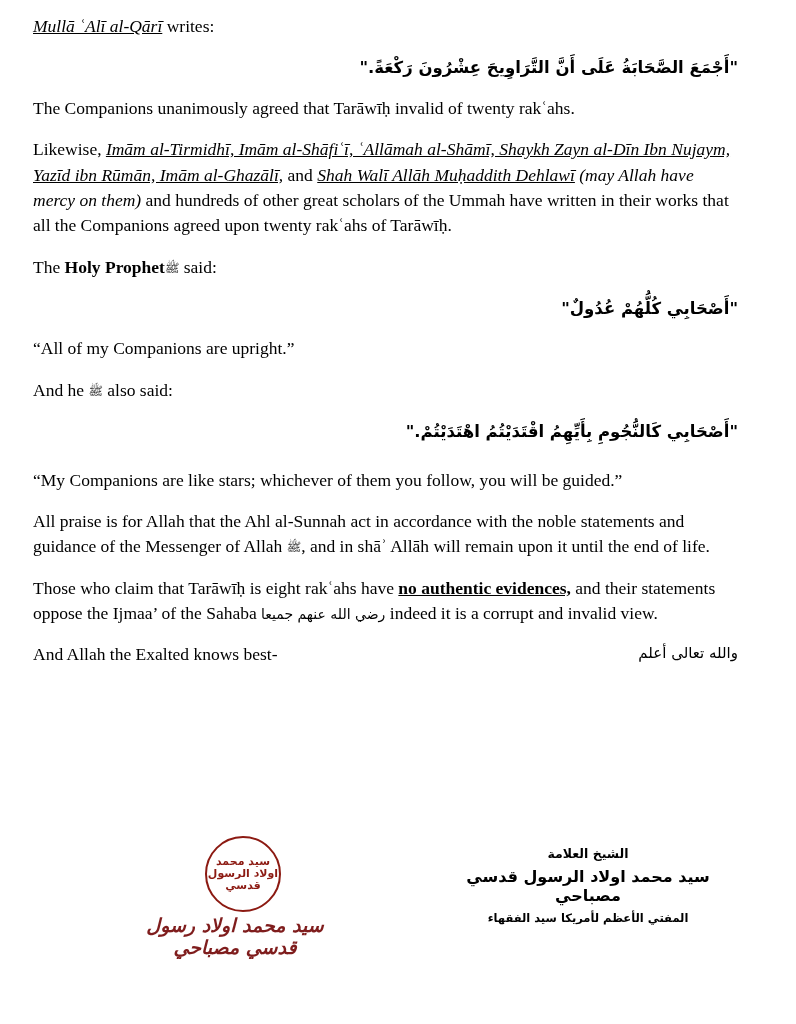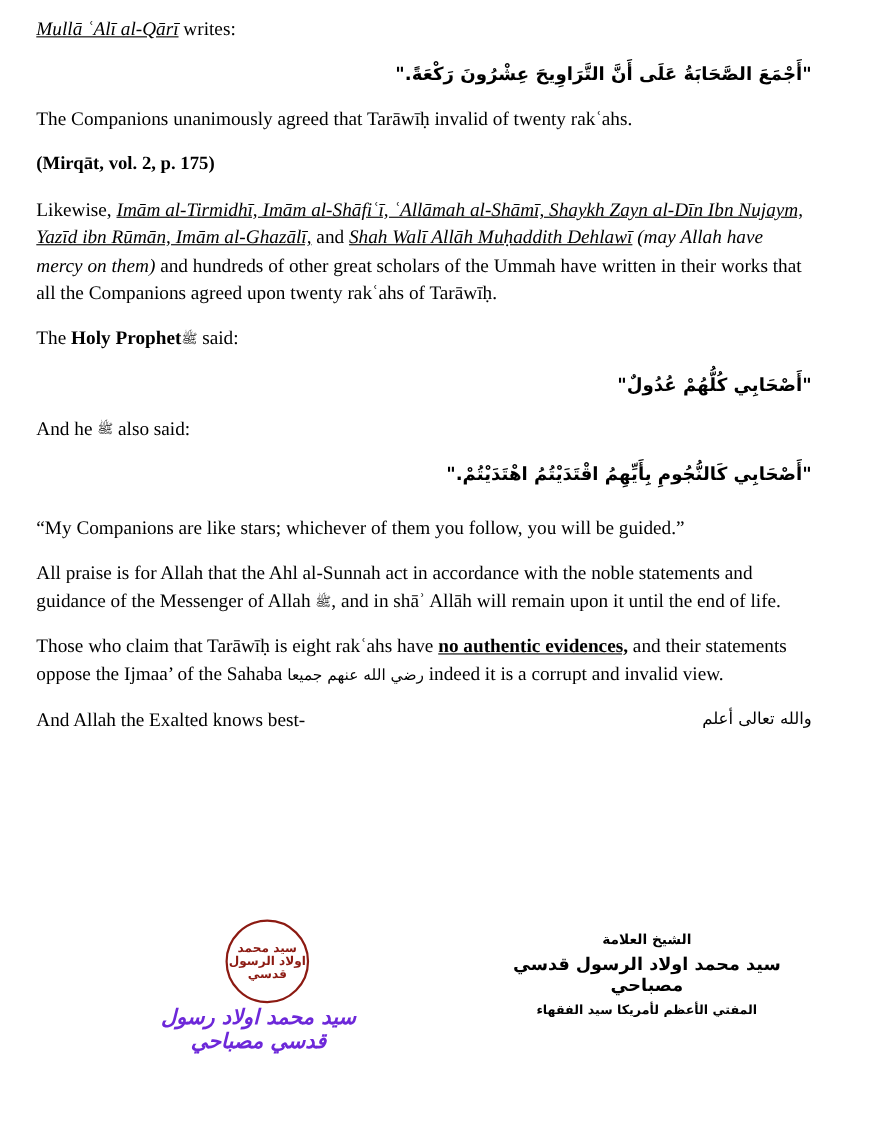--- a/index.html
+++ b/index.html
@@ -101,21 +101,21 @@
     line-height: 1.1;
     direction: rtl;
     overflow: hidden;
   }
   .seal-sig {
     position: absolute;
     left: 0px;
     top: 78px;
     width: 230px;
     text-align: center;
-    color: #6d28d9;
+    color: #7f1d1d;
     font-family: "DejaVu Sans", sans-serif;
     font-size: 19px;
     font-weight: bold;
     direction: rtl;
     font-style: italic;
   }
   .footer-ar {
     position: absolute;
     right: 58px;
     top: 10px;
@@ -144,32 +144,32 @@
 <div class="page">
 
   <p class="block">
     <span class="underline ital">Mullā ʿAlī al-Qārī</span><span> writes:</span>
   </p>
 
   <p class="arabic arabic-quote">"أَجْمَعَ الصَّحَابَةُ عَلَى أَنَّ التَّرَاوِيحَ عِشْرُونَ رَكْعَةً."</p>
 
   <p class="block">The Companions unanimously agreed that Tarāwīḥ invalid of twenty rakʿahs.</p>
 
-  <p class="block src-ref">(Mirqāt, vol. 2, p. 175)</p>
 
   <p class="block">
     <span>Likewise, </span><span class="underline ital">Imām al-Tirmidhī, Imām al-Shāfiʿī, ʿAllāmah al-Shāmī, Shaykh Zayn al-Dīn Ibn Nujaym, Yazīd ibn Rūmān, Imām al-Ghazālī,</span><span> and </span><span class="underline ital">Shah Walī Allāh Muḥaddith Dehlawī</span><span class="ital"> (may Allah have mercy on them)</span><span> and hundreds of other great scholars of the Ummah have written in their works that all the Companions agreed upon twenty rakʿahs of Tarāwīḥ.</span>
   </p>
 
   <p class="block">
     <span>The </span><span class="bold">Holy Prophet</span><span class="sallam">ﷺ</span><span> said:</span>
   </p>
 
   <p class="arabic arabic-quote">"أَصْحَابِي كُلُّهُمْ عُدُولٌ"</p>
 
+  <p class="block">“All of my Companions are upright.”</p>
 
   <p class="block">
     <span>And he </span><span class="sallam">ﷺ</span><span> also said:</span>
   </p>
 
   <p class="arabic arabic-quote">"أَصْحَابِي كَالنُّجُومِ بِأَيِّهِمُ اقْتَدَيْتُمُ اهْتَدَيْتُمْ."</p>
 
   <p class="block" style="margin-top:22px;">“My Companions are like stars; whichever of them you follow, you will be guided.”</p>
 
   <p class="block">

